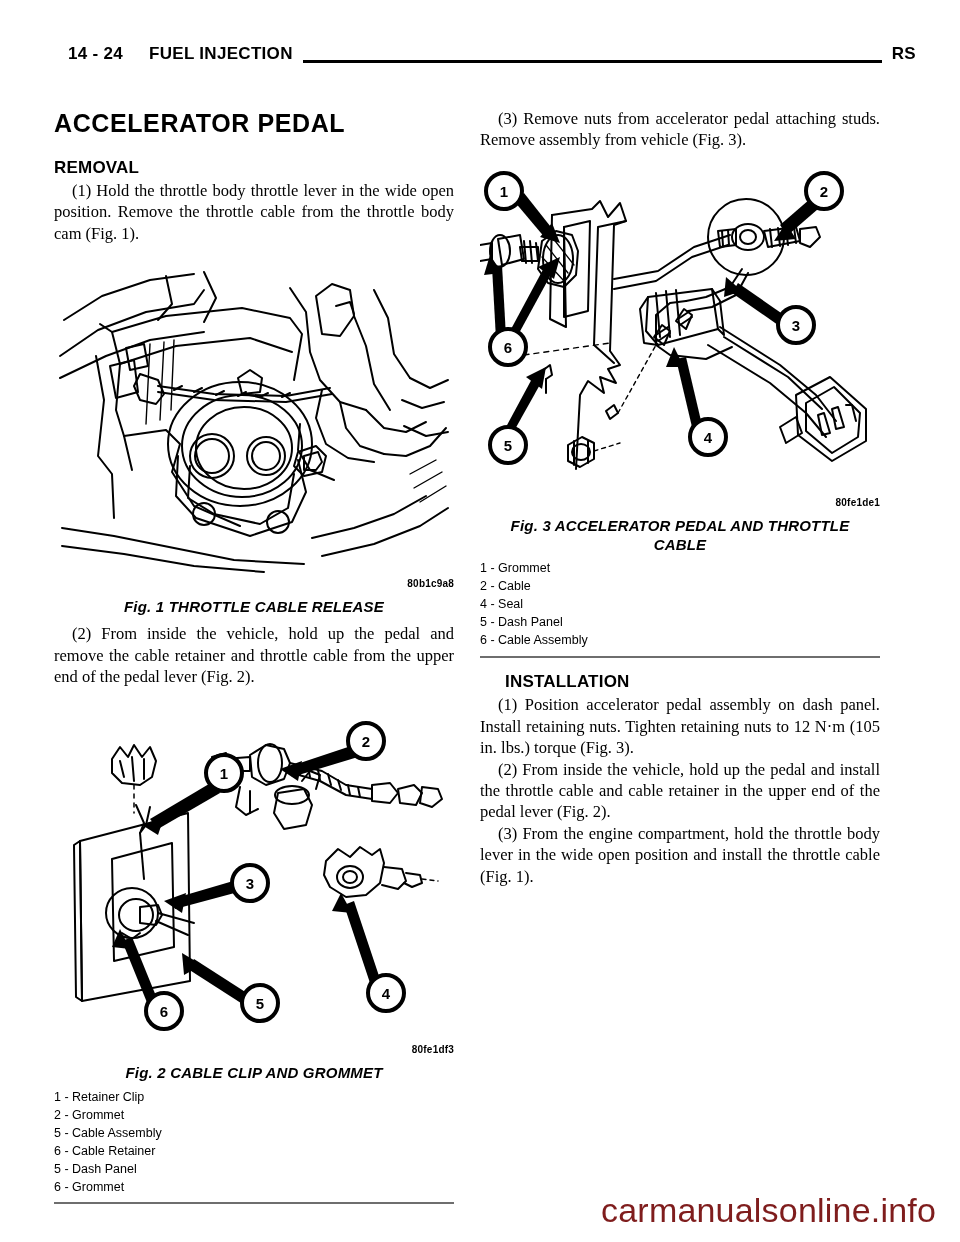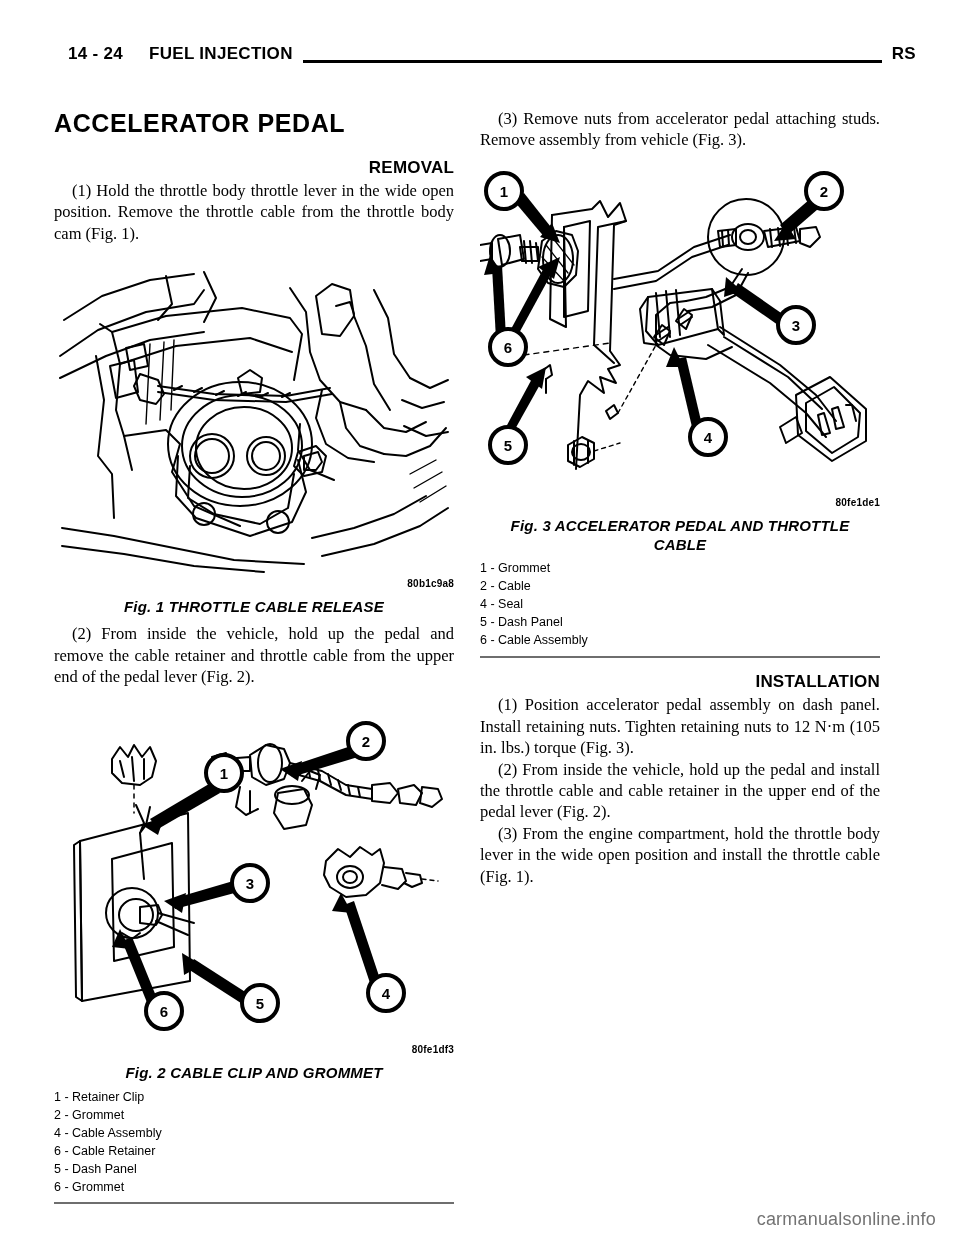--- a/index.html
+++ b/index.html
@@ -72,21 +72,20 @@
     margin: 10px 0 20px 0;
     line-height: 1.1;
   }
   h2.sec-title {
     font-family: "Liberation Sans", sans-serif;
     font-weight: bold;
     font-size: 17px;
     letter-spacing: 0.2px;
     margin: 0 0 3px 0;
     line-height: 1.15;
-    text-align: right;
   }
   p.body-par {
     font-family: "Liberation Serif", serif;
     font-size: 16.5px;
     line-height: 1.30;
     margin: 0;
     text-align: justify;
     text-indent: 18px;
     hyphens: manual;
   }
@@ -129,22 +128,22 @@
     margin-top: 6px;
     width: 400px;
   }
 
   
   .watermark {
     position: absolute;
     right: 24px;
     bottom: 12px;
     font-family: "Liberation Sans", sans-serif;
-    font-size: 18px;
-    color: #737373;
+    font-size: 34px;
+    color: #7f1d1d;
     letter-spacing: 0.2px;
   }
 
   
   .cal { font-family: "Liberation Sans", sans-serif; font-weight: bold; font-size: 15px; }
 </style>
 </head>
 <body>
 
 <div class="page-header">
@@ -311,21 +310,21 @@
           <circle cx="110" cy="310" r="18" fill="#fff" stroke="#000" stroke-width="4"></circle>
           <text class="cal" x="110" y="316" text-anchor="middle">6</text>
         </g>
       </svg>
     </div>
     <div class="fig-id">80fe1df3</div>
     <div class="fig-caption">Fig. 2 CABLE CLIP AND GROMMET</div>
     <ul class="legend">
       <li>1 - Retainer Clip</li>
       <li>2 - Grommet</li>
-      <li>4 - Cable Assembly</li>
+      <li>5 - Cable Assembly</li>
       <li>6 - Cable Retainer</li>
       <li>5 - Dash Panel</li>
       <li>6 - Grommet</li>
     </ul>
     <div class="legend-rule"></div>
   </div>
 </div>
 
 <div class="col col-right">
 
@@ -442,19 +441,19 @@
     <ul class="legend">
       <li>1 - Grommet</li>
       <li>2 - Cable</li>
       <li>4 - Seal</li>
       <li>5 - Dash Panel</li>
       <li>6 - Cable Assembly</li>
     </ul>
     <div class="legend-rule"></div>
   </div>
 
-  <h2 class="sec-title" style="margin-top:14px;">INSTALLATION</h2>
+  <h2 class="sec-title" style="margin-top:14px;margin-left:25px;">INSTALLATION</h2>
   <p class="body-par">(1) Position accelerator pedal assembly on dash panel. Install retaining nuts. Tighten retaining nuts to 12 N·m (105 in. lbs.) torque (Fig. 3).</p>
   <p class="body-par">(2) From inside the vehicle, hold up the pedal and install the throttle cable and cable retainer in the upper end of the pedal lever (Fig. 2).</p>
   <p class="body-par">(3) From the engine compartment, hold the throttle body lever in the wide open position and install the throttle cable (Fig. 1).</p>
 </div>
 
 <div class="watermark">carmanualsonline.info</div>
 
 </body></html>

